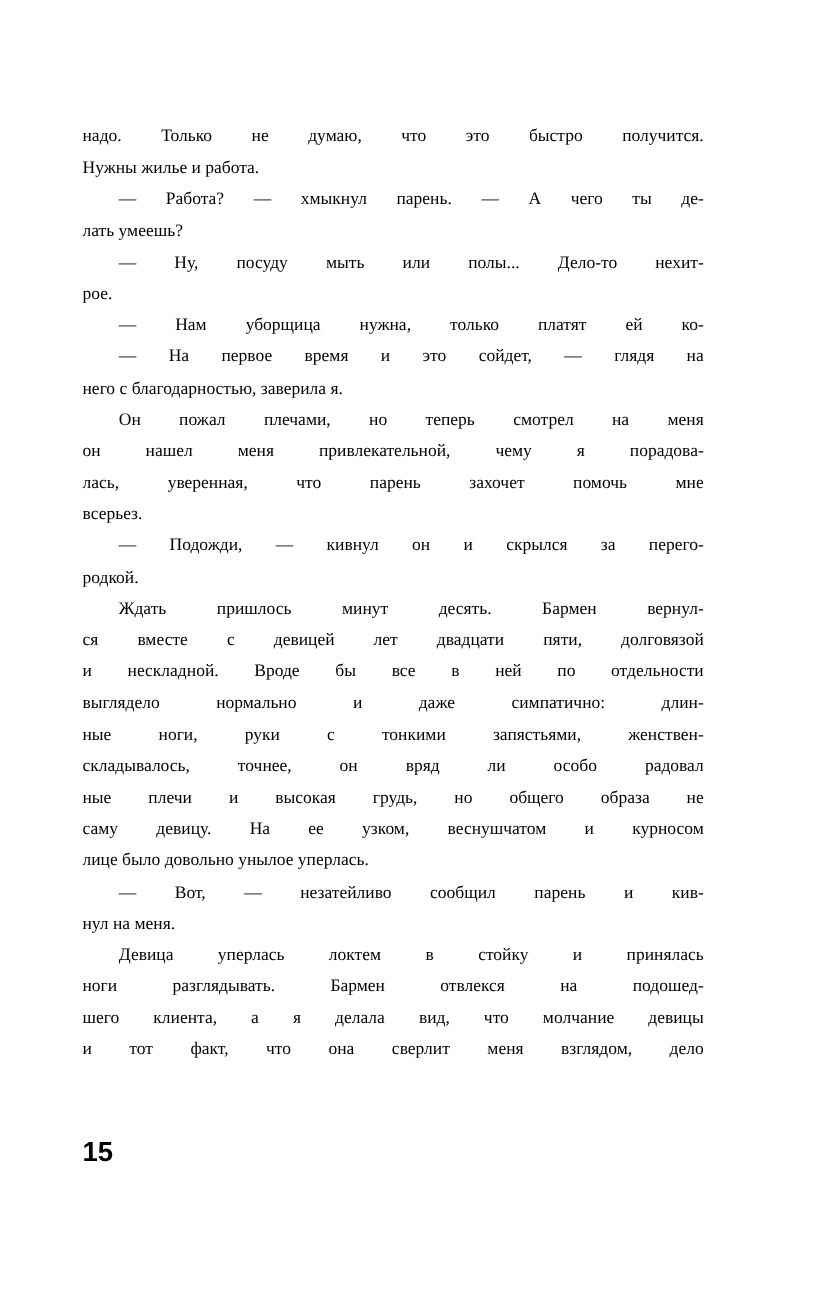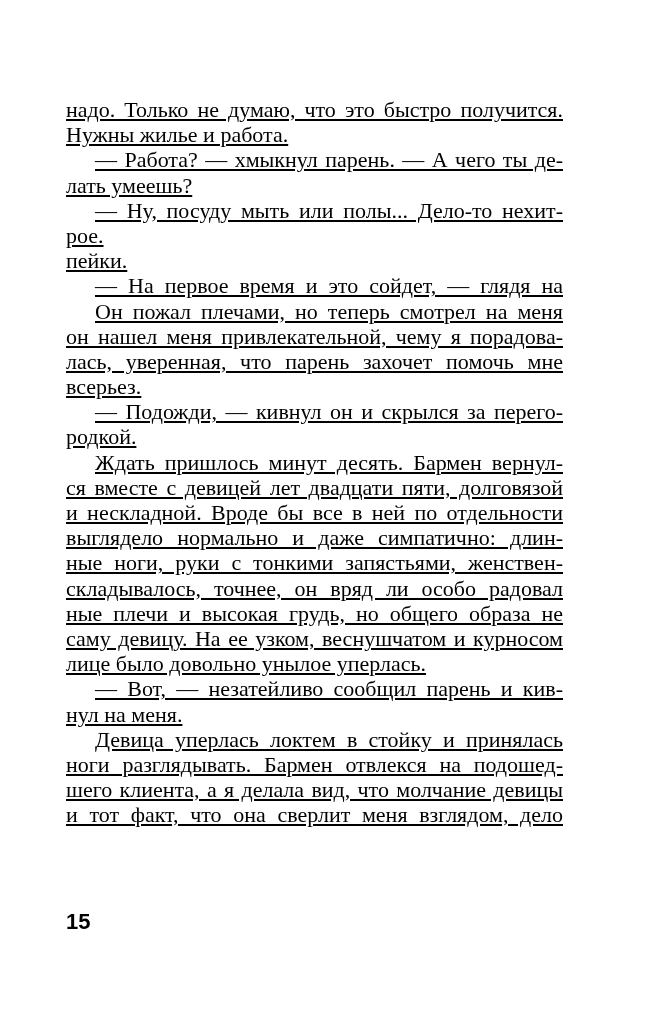--- a/index.html
+++ b/index.html
@@ -16,27 +16,26 @@
     font-family: "Liberation Serif", serif;
     overflow: hidden;
   }
   .text-block {
     position: absolute;
     left: 66px;
     top: 97px;
     width: 497px;
   }
   .line {
-    font-size: 22px;
+    font-size: 14px;
     line-height: 25.2px;
     height: 25.2px;
     overflow: hidden;
     text-align: left;
     white-space: normal;
-    text-decoration: underline;
   }
   .line.justify {
     text-align: justify;
     text-align-last: justify;
   }
   .line.indent {
     text-indent: 29px;
   }
   .folio {
     position: absolute;
@@ -54,22 +53,23 @@
 <body>
 
 <div class="book-page">
   <div class="text-block">
       <div class="line justify">надо. Только не думаю, что это быстро получится.</div>
       <div class="line">Нужны жилье и работа.</div>
       <div class="line indent justify">— Работа? — хмыкнул парень. — А чего ты де-</div>
       <div class="line">лать умеешь?</div>
       <div class="line indent justify">— Ну, посуду мыть или полы... Дело-то нехит-</div>
       <div class="line">рое.</div>
-      <div class="line">пейки.</div>
+      <div class="line indent justify">— Нам уборщица нужна, только платят ей ко-</div>
       <div class="line indent justify">— На первое время и это сойдет, — глядя на</div>
+      <div class="line">него с благодарностью, заверила я.</div>
       <div class="line indent justify">Он пожал плечами, но теперь смотрел на меня</div>
       <div class="line justify">он нашел меня привлекательной, чему я порадова-</div>
       <div class="line justify">лась, уверенная, что парень захочет помочь мне</div>
       <div class="line">всерьез.</div>
       <div class="line indent justify">— Подожди, — кивнул он и скрылся за перего-</div>
       <div class="line">родкой.</div>
       <div class="line indent justify">Ждать пришлось минут десять. Бармен вернул-</div>
       <div class="line justify">ся вместе с девицей лет двадцати пяти, долговязой</div>
       <div class="line justify">и нескладной. Вроде бы все в ней по отдельности</div>
       <div class="line justify">выглядело нормально и даже симпатично: длин-</div>

